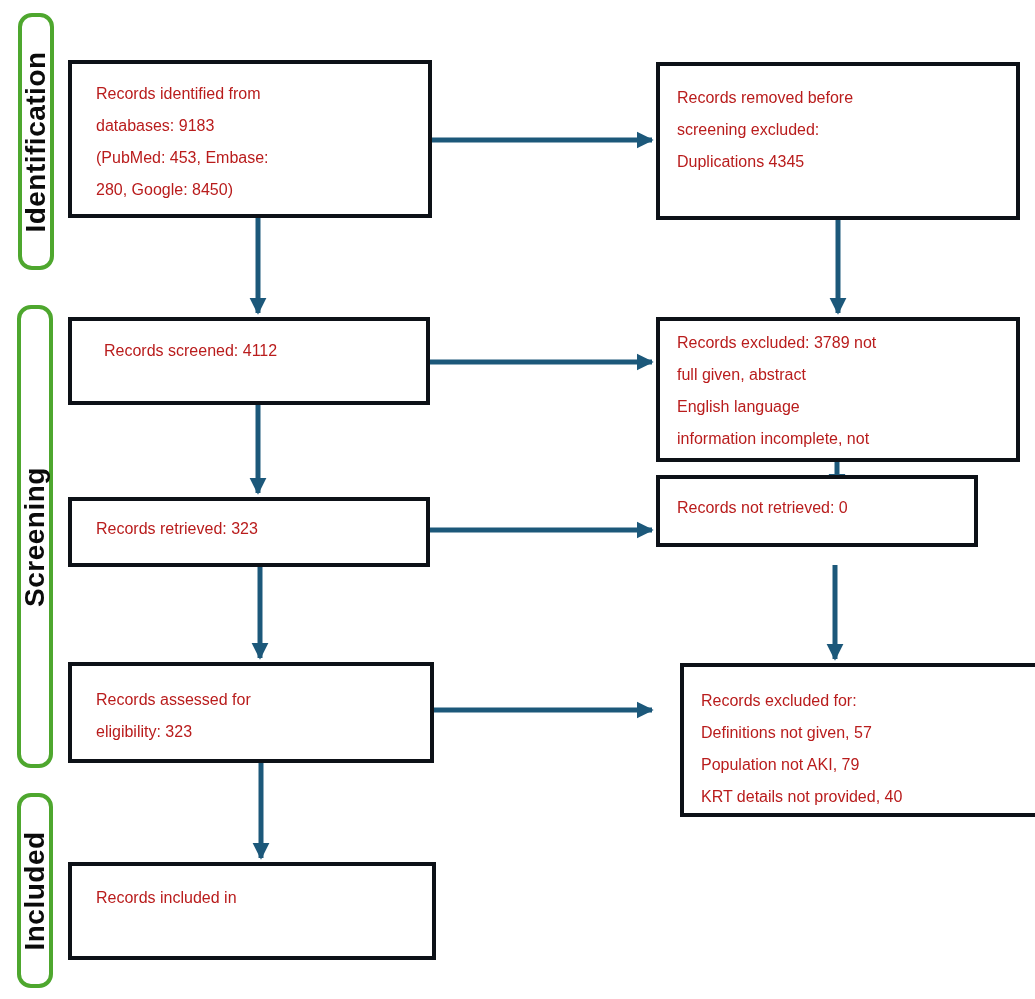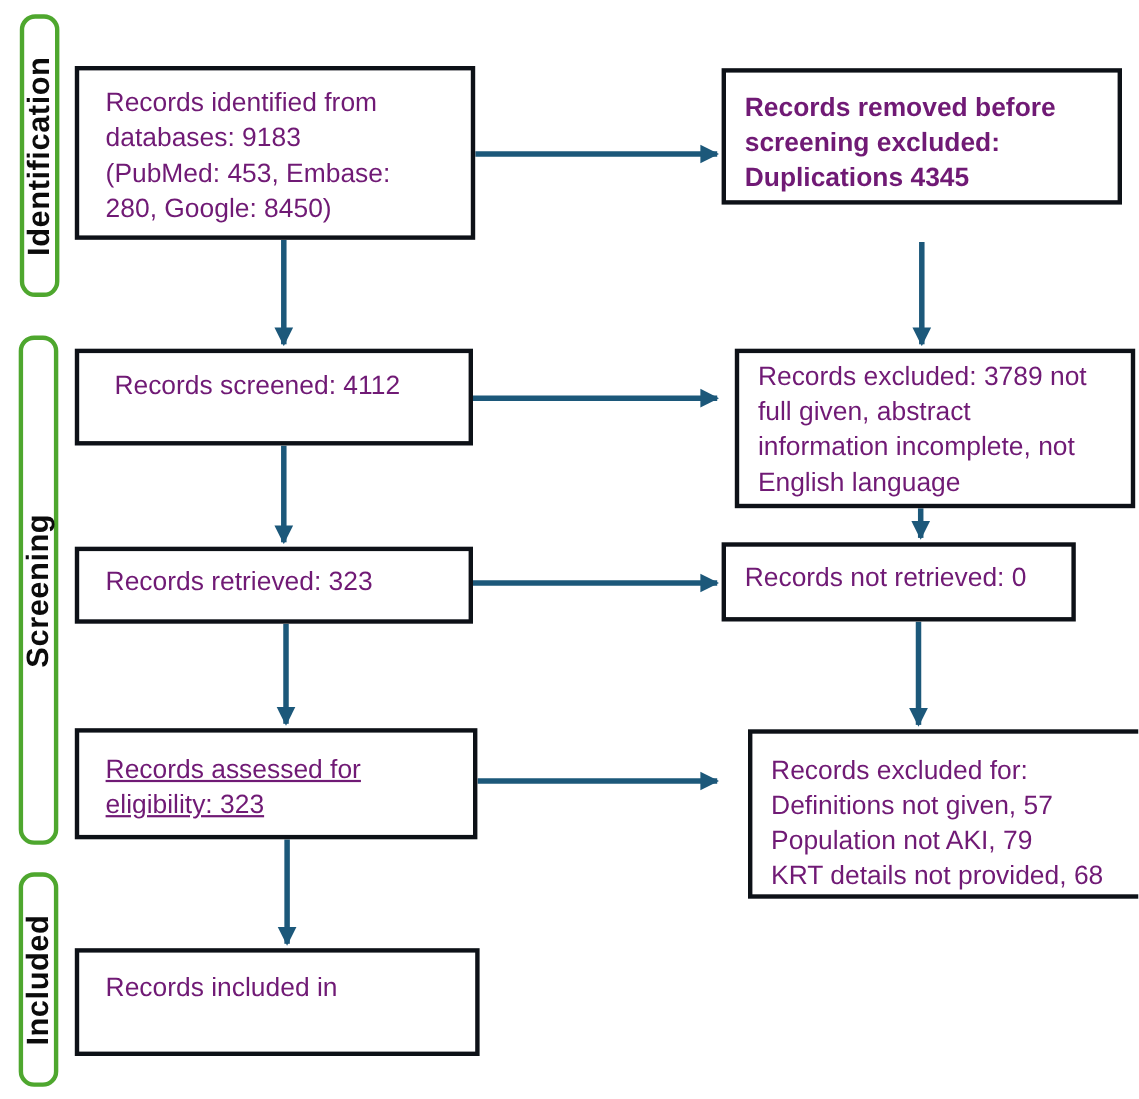--- a/index.html
+++ b/index.html
@@ -27,22 +27,22 @@
     font-size: 28px;
     font-weight: bold;
     color: #0b0b0b;
     letter-spacing: 0.5px;
   }
   .fbox {
     position: absolute;
     box-sizing: border-box;
     border: 4px solid #0D1117;
     background: #ffffff;
-    color: #701a75;
-    font-size: 24px;
+    color: #b91c1c;
+    font-size: 16px;
     line-height: 32px;
     padding: 14px 12px 8px 24px;
   }
   .fbox.col-right { padding-left: 17px; }
   .fbox .tl { white-space: nowrap; }
   #arrow-layer {
     position: absolute;
     left: 0; top: 0;
     width: 1035px; height: 999px;
     pointer-events: none;
@@ -92,46 +92,46 @@
   </div>
 
   <div class="fbox col-left" style="left:68px; top:317px; width:362px; height:88px;padding-left:32px;">
     <div class="tl">Records screened: 4112</div>
   </div>
 
   <div class="fbox col-left" style="left:68px; top:497px; width:362px; height:70px; padding-top:12px;">
     <div class="tl">Records retrieved: 323</div>
   </div>
 
-  <div class="fbox col-left" style="left:68px; top:662px; width:366px; height:101px; padding-top:18px;text-decoration:underline;">
+  <div class="fbox col-left" style="left:68px; top:662px; width:366px; height:101px; padding-top:18px;">
     <div class="tl">Records assessed for</div>
     <div class="tl">eligibility: 323</div>
   </div>
 
   <div class="fbox col-left" style="left:68px; top:862px; width:368px; height:98px; padding-top:16px;">
     <div class="tl">Records included in</div>
   </div>
 
-  <div class="fbox col-right" style="left:656px; top:62px; width:364px; height:124px; padding-top:16px;font-weight:bold;">
+  <div class="fbox col-right" style="left:656px; top:62px; width:364px; height:158px; padding-top:16px;">
     <div class="tl">Records removed before</div>
     <div class="tl">screening excluded:</div>
     <div class="tl">Duplications 4345</div>
   </div>
 
-  <div class="fbox col-right" style="left:656px; top:317px; width:364px; height:145px; padding-top:6px;margin-left:12px;">
+  <div class="fbox col-right" style="left:656px; top:317px; width:364px; height:145px; padding-top:6px;">
     <div class="tl">Records excluded: 3789 not</div>
     <div class="tl">full given, abstract</div>
+    <div class="tl">English language</div>
     <div class="tl">information incomplete, not</div>
-    <div class="tl">English language</div>
   </div>
 
-  <div class="fbox col-right" style="left:656px; top:493px; width:322px; height:72px; padding-top:13px;">
+  <div class="fbox col-right" style="left:656px; top:475px; width:322px; height:72px; padding-top:13px;">
     <div class="tl">Records not retrieved: 0</div>
   </div>
 
   <div class="fbox col-right" style="left:680px; top:663px; width:360px; height:154px; padding-top:18px;">
     <div class="tl">Records excluded for:</div>
     <div class="tl">Definitions not given, 57</div>
     <div class="tl">Population not AKI, 79</div>
-    <div class="tl">KRT details not provided, 68</div>
+    <div class="tl">KRT details not provided, 40</div>
   </div>
 
 </div>
 
 </body></html>

